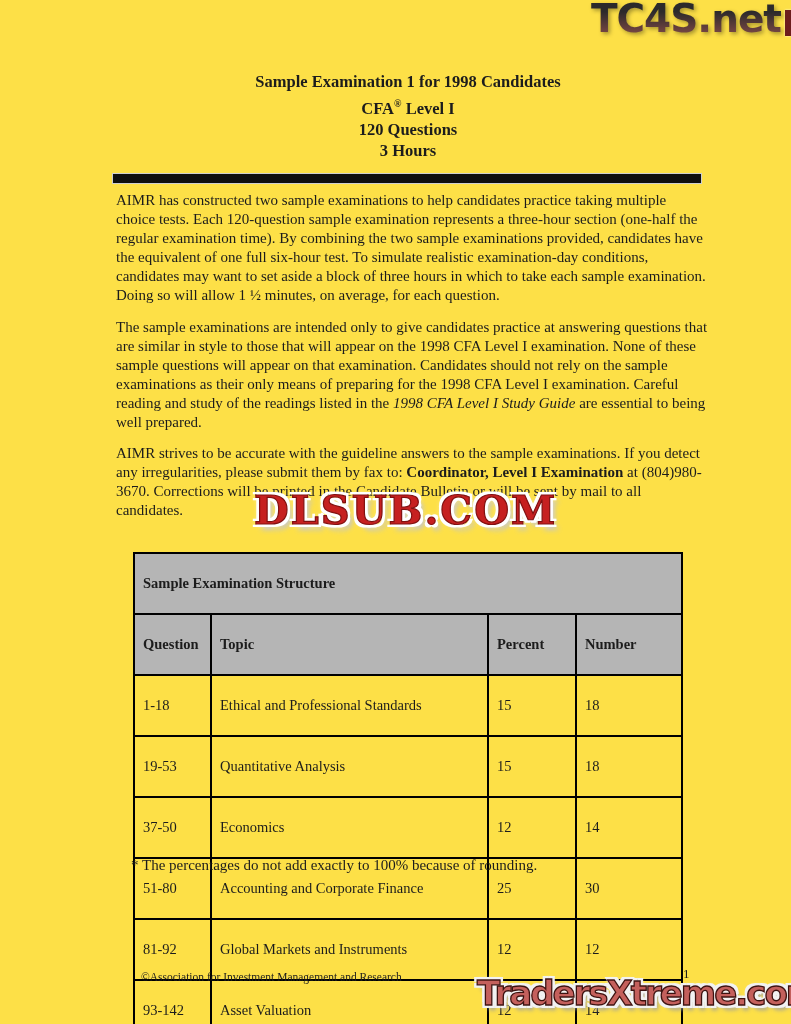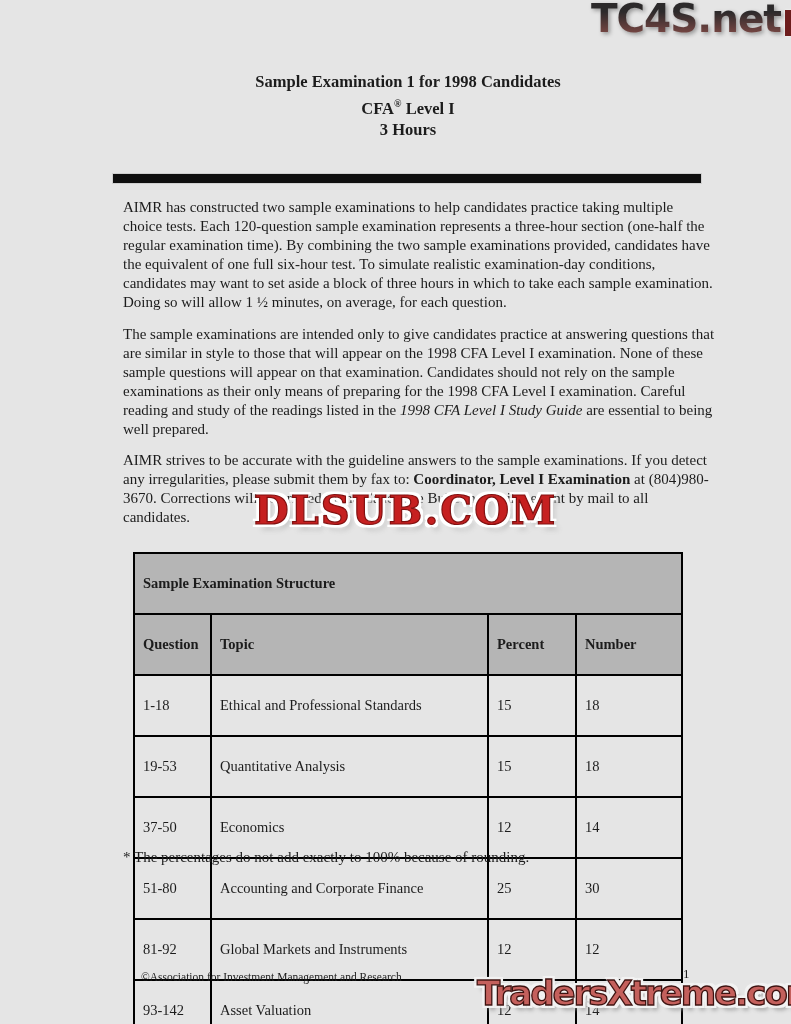--- a/index.html
+++ b/index.html
@@ -1,18 +1,18 @@
 <!DOCTYPE html>
 <html><head>
 <meta charset="utf-8">
 <style>
   html, body { margin:0; padding:0; background:#ffffff; }
   .page {
     position:relative; width:791px; height:1024px;
-    background:#e5e5e5; overflow:hidden;
+    background:#fde047; overflow:hidden;
     font-family:"Liberation Serif", serif; color:#1c1c1c;
   }
 
   
   .tc4s {
     position:absolute; top:-4px; right:10px;
     font-family:"DejaVu Sans", sans-serif; font-weight:bold;
     font-size:39px; letter-spacing:-1px;
     color:#463638;
     background:linear-gradient(#2c2a2b 35%, #6f4340 78%, #8a5a52 100%);
@@ -33,21 +33,21 @@
   .title-block sup { font-size:10px; }
 
   
   .divider {
     position:absolute; left:113px; top:174px; width:588px; height:9px;
     background:#0f0f0f; box-shadow:0 0 0 1px #cfcfcf;
   }
 
   
   .body-par {
-    position:absolute; left:115px; width:592px; margin:8px;
+    position:absolute; left:115px; width:592px; margin:1px;
     font-size:15px; line-height:19px; text-align:left;
   }
   .p1 { top:190px; }
   .p2 { top:317px; }
   .p3 { top:443px; }
 
   
   .dlsub {
     position:absolute; left:254px; top:486px;
     font-family:"DejaVu Serif", serif; font-weight:bold;
@@ -68,21 +68,21 @@
   }
   table.exam td {
     border:2px solid #000000; padding:18px 8px; height:23px;
     text-align:left; vertical-align:middle; font-weight:normal;
     overflow:hidden; white-space:nowrap;
   }
   table.exam td.gray { background:#b5b5b5; font-weight:bold; }
 
   
   .footnote {
-    position:absolute; left:115px; top:841px; margin:8px;
+    position:absolute; left:115px; top:841px; margin:16px;
     font-size:15px;
   }
 
   
   .copyright {
     position:absolute; left:115px; top:971px;
     font-size:11.5px;
     margin-left:26px;
   }
   .pagenum {
@@ -107,20 +107,21 @@
 <body>
 
 <div class="page">
 
   <div class="tc4s">TC4S.net</div>
   <div class="edge-mark"></div>
 
   <div class="title-block">
     <div>Sample Examination 1 for 1998 Candidates</div>
     <div><span>CFA</span><sup>®</sup><span> Level I</span></div>
+    <div>120 Questions</div>
     <div>3 Hours</div>
   </div>
 
   <div class="divider"></div>
 
   <p class="body-par p1">AIMR has constructed two sample examinations to help candidates practice taking multiple choice tests.  Each 120-question sample examination represents a three-hour section (one-half the regular examination time).  By combining the two sample examinations provided, candidates have the equivalent of one full six-hour test.  To simulate realistic examination-day conditions, candidates may want to set aside a block of three hours in which to take each sample examination.  Doing so will allow 1 ½ minutes, on average, for each question.</p>
 
   <p class="body-par p2"><span>The sample examinations are intended only to give candidates practice at answering questions that are similar in style to those that will appear on the 1998 CFA Level I examination.  None of these sample questions will appear on that examination.  Candidates should not rely on the sample examinations as their only means of preparing for the 1998 CFA Level I examination.  Careful reading and study of the readings listed in the </span><i>1998 CFA Level I Study Guide</i><span> are essential to being well prepared.</span></p>
 
   <p class="body-par p3"><span>AIMR strives to be accurate with the guideline answers to the sample examinations.  If you detect any irregularities, please submit them by fax to: </span><b>Coordinator, Level I Examination</b><span> at (804)980-3670.  Corrections will be printed in the Candidate Bulletin or will be sent by mail to all candidates.</span></p>

